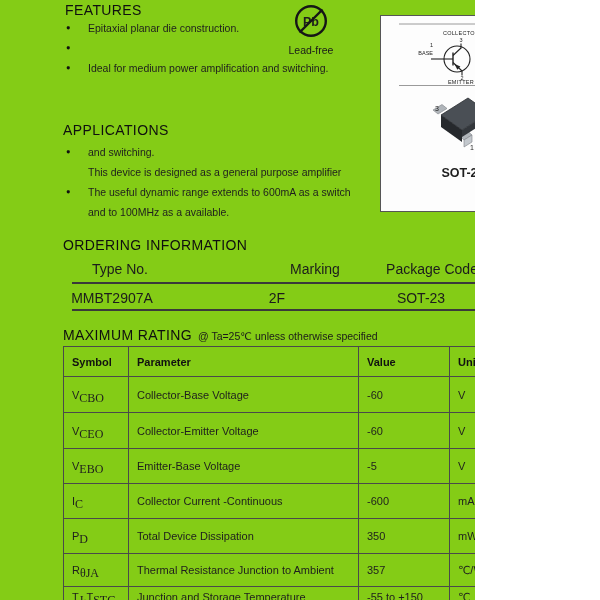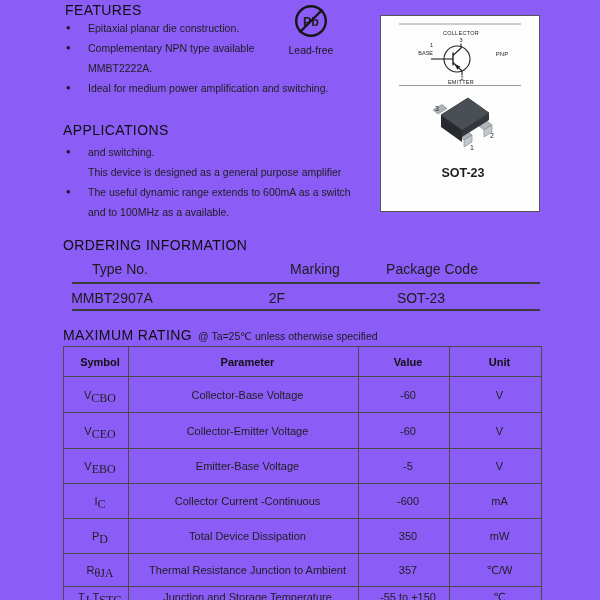--- a/index.html
+++ b/index.html
@@ -1,30 +1,30 @@
 <!DOCTYPE html>
 <html><head>
 <meta charset="utf-8">
 <style>
   html,body{margin:0;padding:0;}
   body{width:600px;height:600px;overflow:hidden;background:#fff;
        font-family:"Liberation Sans","DejaVu Sans",sans-serif;color:#222;}
-  .page{position:relative;width:600px;height:600px;overflow:hidden;background:#8b5cf6;}
+  .page{position:relative;width:475px;height:600px;overflow:hidden;background:#84cc16;}
   .sec-title{position:absolute;font-size:14px;letter-spacing:.4px;color:#0f0f0f;white-space:nowrap;}
   .bullets{position:absolute;font-size:10.5px;color:#1e1e1e;}
   .bullet-item{display:flex;align-items:flex-start;}
   .dot{width:22px;font-size:7.5px;line-height:20px;color:#111;flex:0 0 22px;}
   .bullet-text div{line-height:20px;white-space:nowrap;}
   .pbfree{position:absolute;left:285px;top:4px;width:52px;text-align:center;}
   .pbfree .cap{font-size:10.5px;color:#1a1a1a;margin-top:1px;}
   .pkgbox{position:absolute;left:380px;top:15px;width:158px;height:195px;border:1px solid #555;background:#fdfdfd;}
   .ord-label{position:absolute;font-size:14px;color:#1c1c1c;transform:translateX(-50%);white-space:nowrap;}
   .ord-line{position:absolute;height:2px;background:#3a3a3a;}
   table.rating{position:absolute;left:63px;top:346px;border-collapse:collapse;table-layout:fixed;width:478px;font-size:11px;color:#1e1e1e;}
-  table.rating td,table.rating th{border:1px solid #4a4a4a;padding:0 0 0 8px;text-align:center;vertical-align:middle;font-weight:normal;white-space:nowrap;overflow:hidden;}
+  table.rating td,table.rating th{border:1px solid #4a4a4a;padding:0 0 0 8px;text-align:left;vertical-align:middle;font-weight:normal;white-space:nowrap;overflow:hidden;}
   table.rating th{font-weight:bold;font-size:11px;color:#111;}
   table.rating sub{font-size:12px;line-height:0;font-family:Liberation Serif, serif;}
   table.rating tr.cut td{vertical-align:top;padding-top:4px;}
   .rt-sub{font-size:10.5px;letter-spacing:0;color:#1a1a1a;margin-left:6px;}
   svg text{fill:#1e1e1e;}
 </style>
 </head>
 <body>
 
 <div class="page">
@@ -32,24 +32,20 @@
   <div class="sec-title" style="left:65px;top:2px">FEATURES</div>
   <div class="bullets" id="features-bullets" style="left:66px;top:18px;width:310px">
       <div class="bullet-item">
         <span class="dot">●</span>
         <div class="bullet-text">
           <div>Epitaxial planar die construction.</div>
         </div>
       </div>
       <div class="bullet-item">
         <span class="dot">●</span>
-        <div class="bullet-text">
-          <div>Complementary NPN type available</div>
-          <div>MMBT2222A.</div>
-        </div>
       </div>
       <div class="bullet-item">
         <span class="dot">●</span>
         <div class="bullet-text">
           <div>Ideal for medium power amplification and switching.</div>
         </div>
       </div>
     </div>
 
   <div class="pbfree">

